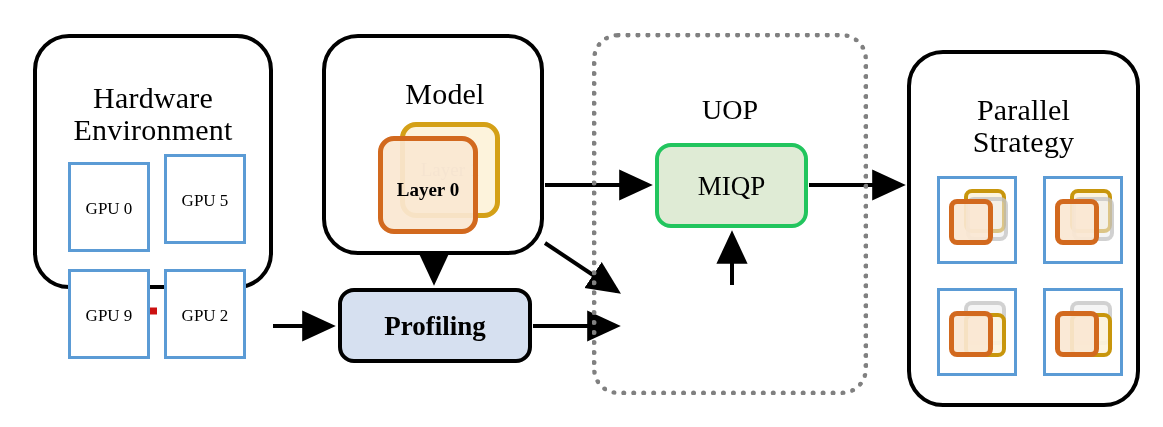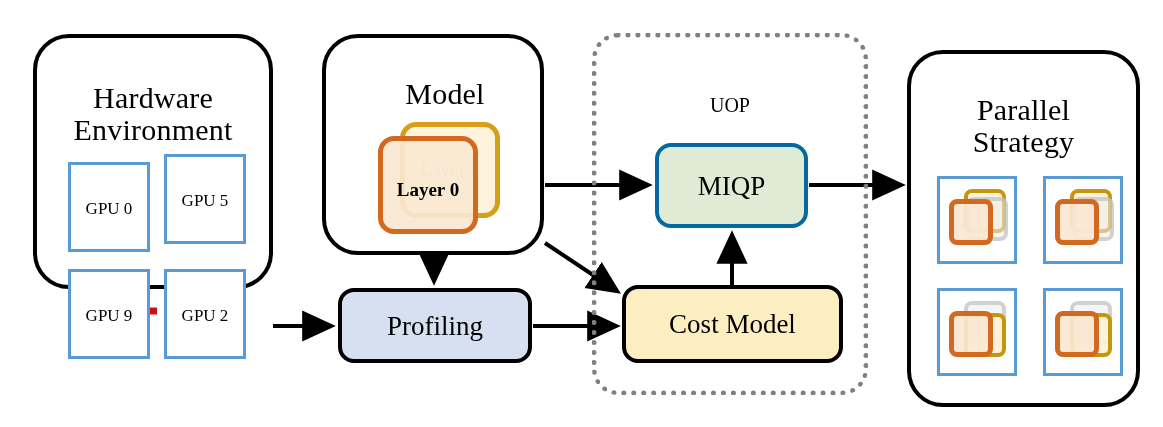--- a/index.html
+++ b/index.html
@@ -73,33 +73,33 @@
   }
   .layer-0-label{
     position:absolute;left:0;right:0;top:38px;text-align:center;
     font-size:19px;color:#000;font-weight:bold;white-space:nowrap;font-family:Liberation Serif, serif;
   }
 
   
   #box-profiling{
     position:absolute;left:338px;top:288px;width:194px;height:75px;
     border:4px solid #000;border-radius:16px;
-    background:#d6e0f0;box-sizing:border-box;
+    background:#d6e0f0;box-sizing:border-box;font-weight:bold;
   }
   
   #panel-uop{
     position:absolute;left:592px;top:33px;width:276px;height:362px;
     border:5px dotted #808080;border-radius:26px;box-sizing:border-box;
     background:transparent;
   }
-  #uop-title{position:absolute;left:0;right:0;top:56px;text-align:center;font-size:20px;}
+  #uop-title{position:absolute;left:0;right:0;top:56px;text-align:center;font-size:28px;}
 
   #box-miqp{
     position:absolute;left:655px;top:143px;width:153px;height:85px;
-    border:4px solid #0369a1;border-radius:16px;
+    border:4px solid #22c55e;border-radius:16px;
     background:#dfebd5;box-sizing:border-box;padding-left:40px;
   }
   #box-cost{
     position:absolute;left:622px;top:285px;width:221px;height:78px;
     border:4px solid #000;border-radius:16px;
     background:#fdeec2;box-sizing:border-box;
   }
   .boxlabel{
     position:absolute;left:0;right:0;top:50%;
     transform:translateY(-50%);
@@ -227,23 +227,20 @@
   </div>
 
   <div id="panel-uop">
     <div id="uop-title">UOP</div>
   </div>
 
   <div id="box-miqp">
     <span class="boxlabel">MIQP</span>
   </div>
 
-  <div id="box-cost">
-    <span class="boxlabel">Cost Model</span>
-  </div>
 
   <div class="panel" id="panel-ps">
     <div class="panel-title" id="ps-title">Parallel
 Strategy</div>
     <div class="ps-grid">
 
       <div class="ps-cell" id="ps0">
         <div class="mini mini-top">
           <div class="mini-sq mini-gold"></div>
           <div class="mini-sq mini-shadow"></div>

